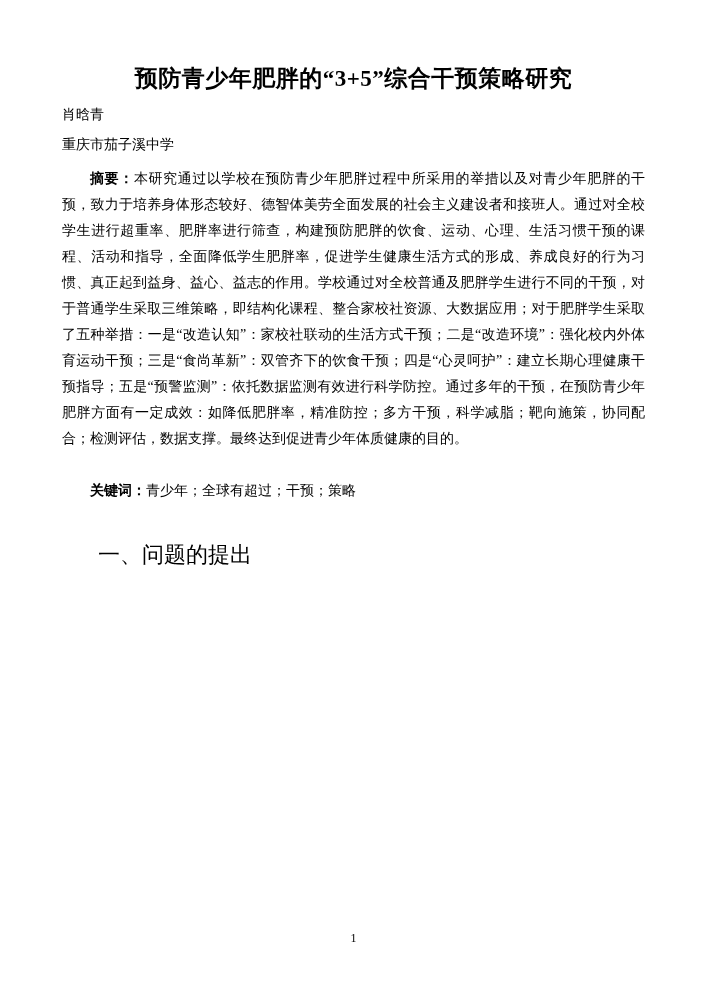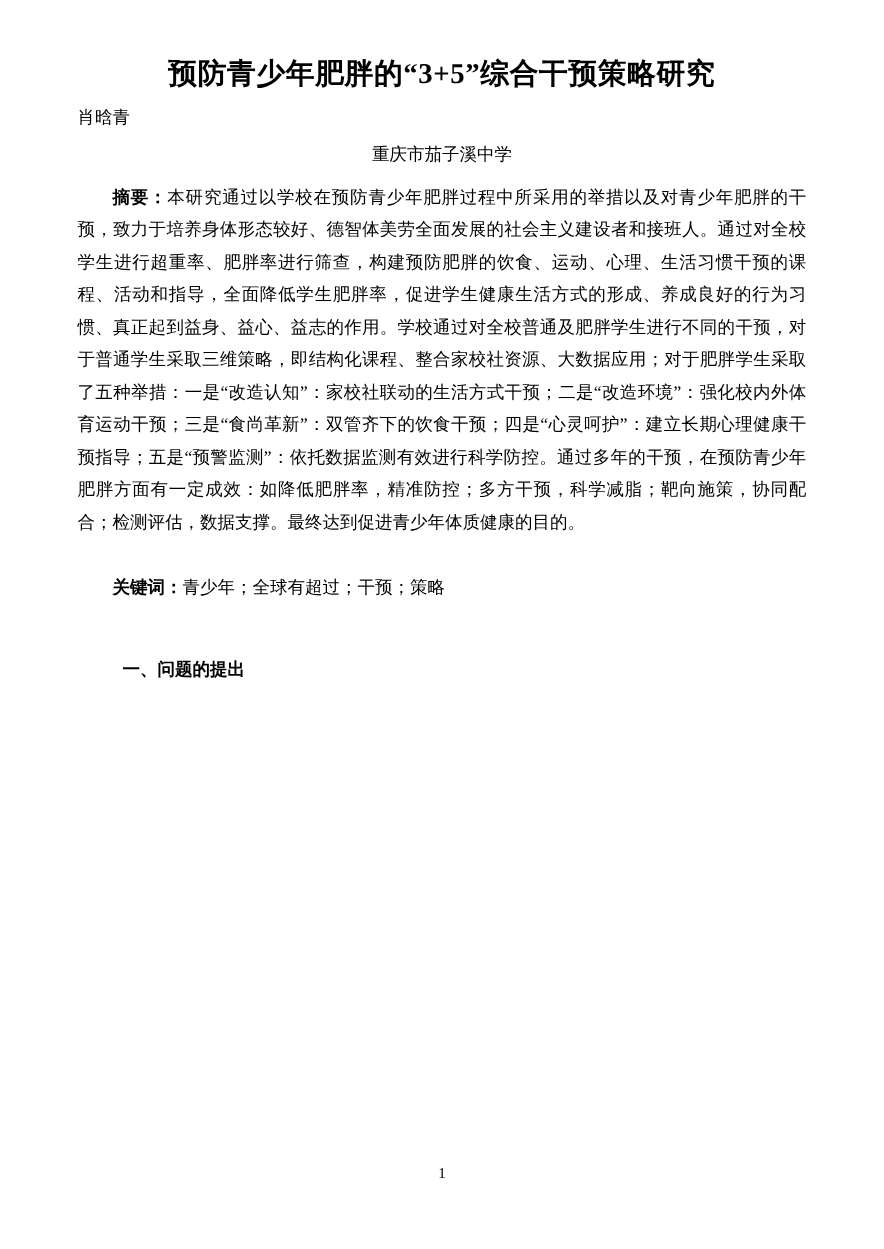--- a/index.html
+++ b/index.html
@@ -9,41 +9,40 @@
   }
   .page {
     position: relative;
     width: 707px;
     height: 999px;
     margin: 0 auto;
     background: #ffffff;
     color: #000000;
     font-family: "Liberation Serif", "DejaVu Serif", serif;
     box-sizing: border-box;
-    padding: 44px 62px 0 62px;
+    padding: 64px 62px 0 62px;
     overflow: hidden;
   }
   .paper-title {
     margin: 0;
     font-size: 23px;
     line-height: 30px;
     font-weight: bold;
     text-align: center;
     letter-spacing: 0.5px;
   }
   .author {
     margin-top: 10px;
     font-size: 14px;
     line-height: 22px;
   }
   .affiliation {
     margin-top: 8px;
     font-size: 14px;
     line-height: 22px;
-    text-align: center;
   }
   .abstract {
     margin: 10px 0 0 0;
     font-size: 14px;
     line-height: 26px;
     text-align: justify;
     text-indent: 2em;
   }
   .abstract .label,
   .keywords .label {
@@ -52,23 +51,23 @@
   .keywords {
     margin: 26px 0 0 0;
     font-size: 14px;
     line-height: 26px;
     text-indent: 2em;
   }
   .section-heading {
     margin: 38px 0 0 0;
     padding-left: 36px;
     font-family: "Liberation Sans", "DejaVu Sans", sans-serif;
-    font-size: 14px;
+    font-size: 22px;
     line-height: 26px;
-    font-weight: bold;
+    font-weight: normal;
   }
   .body-para {
     margin: 16px 0 0 0;
     font-size: 14px;
     line-height: 26px;
     text-align: justify;
     text-indent: 2em;
   }
   .body-para + .body-para {
     margin-top: 0;

